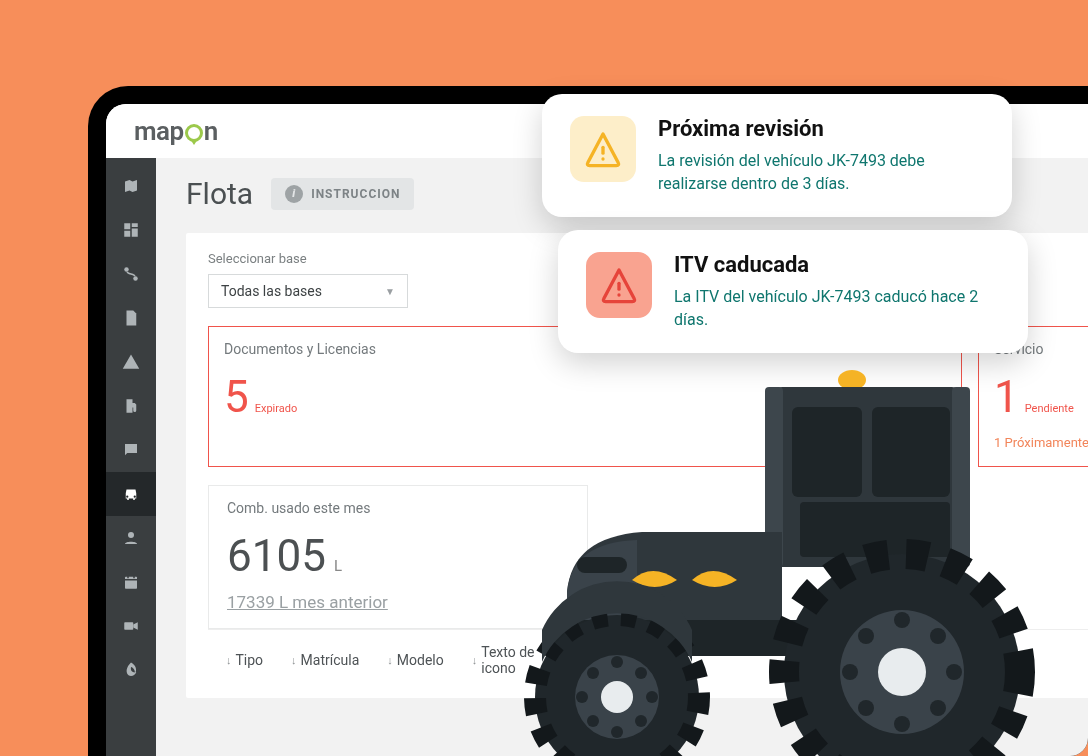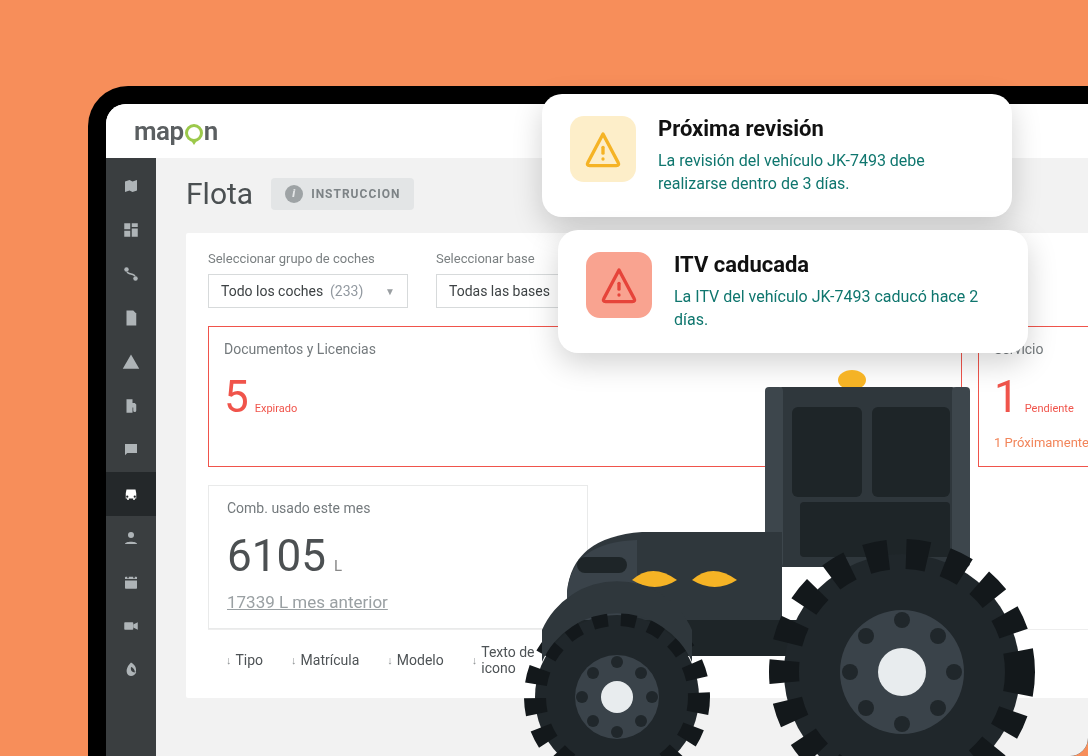--- a/index.html
+++ b/index.html
@@ -175,27 +175,20 @@
           <h1 class="page-title">Flota</h1>
           <div class="instr-btn">
             <span class="i-circle">i</span>
             <span>INSTRUCCION</span>
           </div>
         </div>
 
         <div class="panel">
           <div class="filters">
             <div class="filter-group">
-              <label>Seleccionar grupo de coches</label>
-              <div class="select">
-                <span><span>Todo los coches</span>&nbsp;&nbsp;<span class="count">(233)</span></span>
-                <span class="chev">▼</span>
-              </div>
-            </div>
-            <div class="filter-group">
               <label>Seleccionar base</label>
               <div class="select">
                 <span>Todas las bases</span>
                 <span class="chev">▼</span>
               </div>
             </div>
           </div>
 
           <div class="cards-row">
             <div class="card alert">

